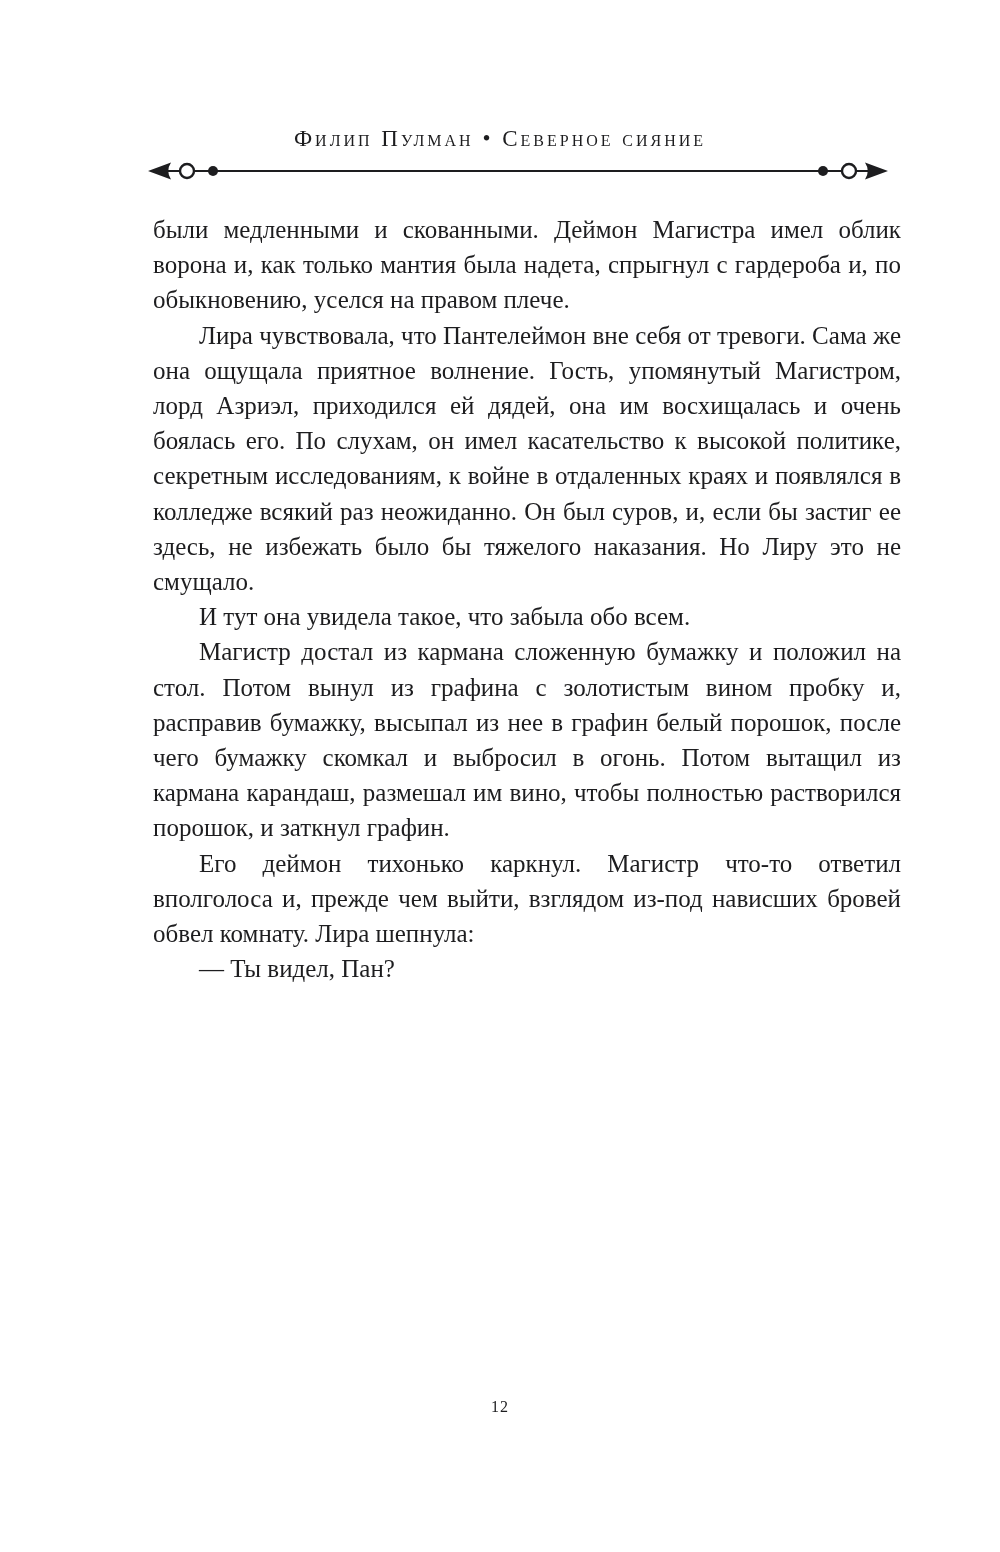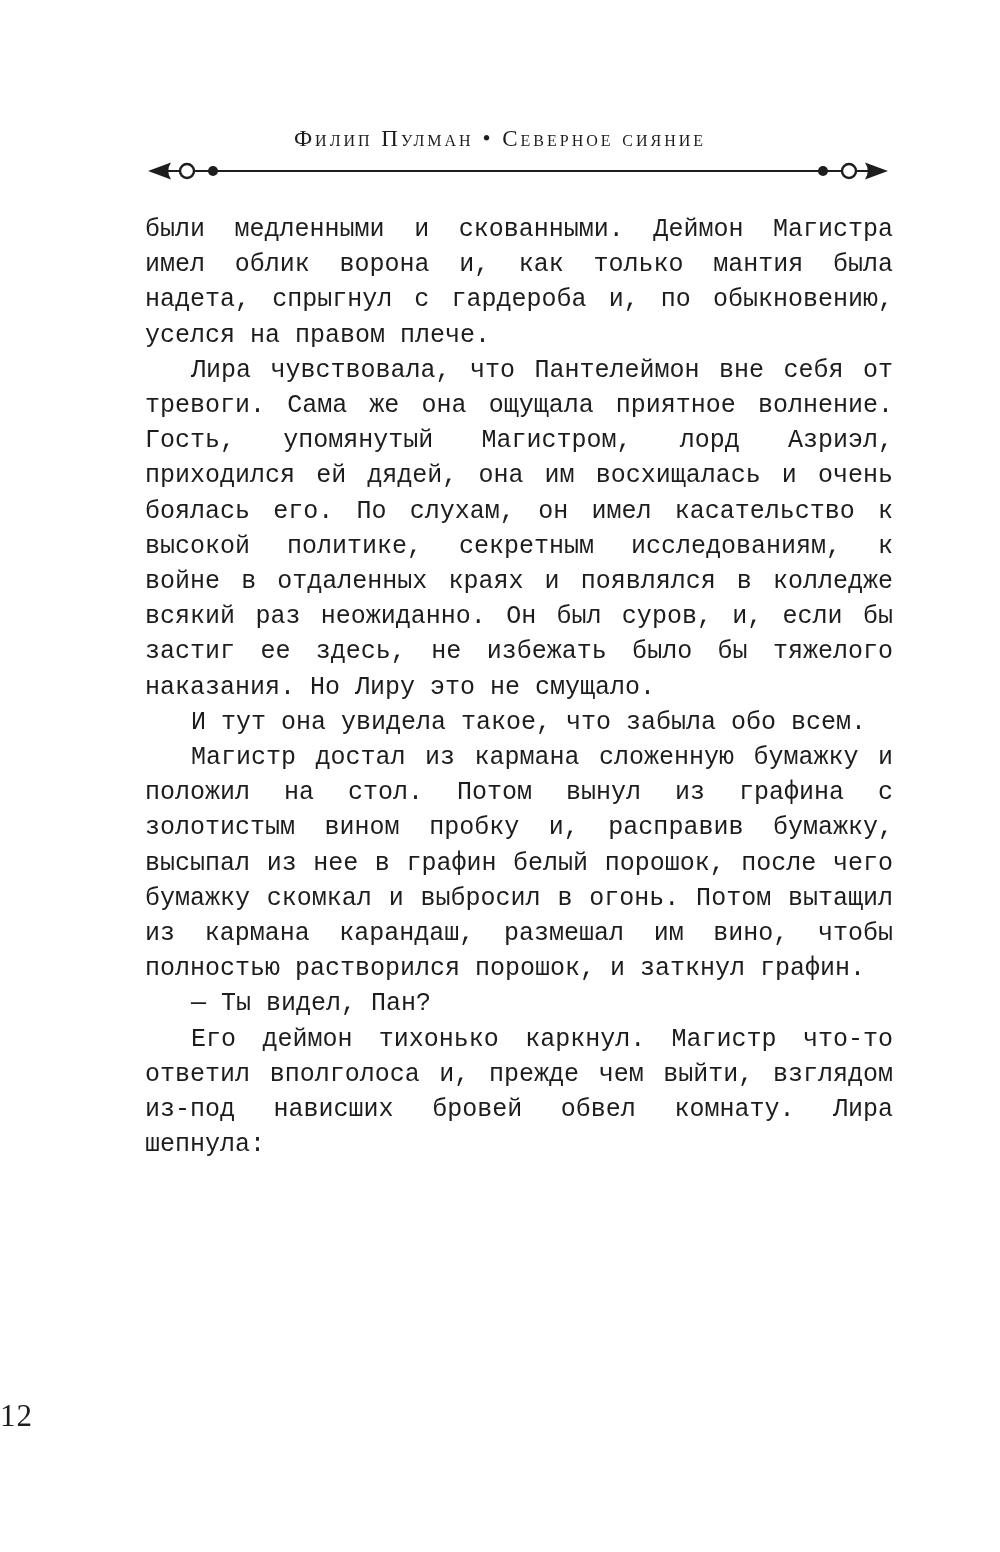--- a/index.html
+++ b/index.html
@@ -32,37 +32,36 @@
   .divider {
     position: absolute;
     top: 160px;
     left: 147px;
     width: 742px;
     height: 22px;
   }
   .body-text {
     position: absolute;
     top: 212px;
-    left: 145px;
+    left: 153px;
     width: 748px;
     font-size: 25px;
     line-height: 35.2px;
     text-align: justify;
     color: #1d1d1f;
-    font-family: Liberation Mono, monospace;
   }
   .body-text p { text-indent: 0; }
   .body-text p.indent { text-indent: 46px; }
   .page-number {
     position: absolute;
     top: 1398px;
     left: 0;
     width: 100%;
-    text-align: left;
-    font-size: 31px;
+    text-align: center;
+    font-size: 16px;
     letter-spacing: 1px;
     color: #1d1d1f;
   }
 </style>
 </head>
 <body>
 
 <div class="page">
 
   <div class="running-head">Филип Пулман • Северное сияние</div>
@@ -82,19 +81,19 @@
     <circle cx="702" cy="11" r="7" fill="#ffffff" stroke="#1d1d1f" stroke-width="2.4"></circle>
 
     <path d="M741 11 L718 2.5 Q723.5 11 718 19.5 Z" fill="#1d1d1f"></path>
   </svg>
 
   <div class="body-text">
       <p class="no-indent">были медленными и скованными. Деймон Магистра имел облик ворона и, как только мантия была надета, спрыгнул с гардероба и, по обыкновению, уселся на правом плече.</p>
       <p class="indent">Лира чувствовала, что Пантелеймон вне себя от тревоги. Сама же она ощущала приятное волнение. Гость, упомянутый Магистром, лорд Азриэл, приходился ей дядей, она им восхищалась и очень боялась его. По слухам, он имел касательство к высокой политике, секретным исследованиям, к войне в отдаленных краях и появлялся в колледже всякий раз неожиданно. Он был суров, и, если бы застиг ее здесь, не избежать было бы тяжелого наказания. Но Лиру это не смущало.</p>
       <p class="indent">И тут она увидела такое, что забыла обо всем.</p>
       <p class="indent">Магистр достал из кармана сложенную бумажку и положил на стол. Потом вынул из графина с золотистым вином пробку и, расправив бумажку, высыпал из нее в графин белый порошок, после чего бумажку скомкал и выбросил в огонь. Потом вытащил из кармана карандаш, размешал им вино, чтобы полностью растворился порошок, и заткнул графин.</p>
+      <p class="indent">Его деймон тихонько каркнул. Магистр что-то ответил вполголоса и, прежде чем выйти, взглядом из-под нависших бровей обвел комнату. Лира шепнула:</p>
       <p class="indent">— Ты видел, Пан?</p>
-      <p class="indent">Его деймон тихонько каркнул. Магистр что-то ответил вполголоса и, прежде чем выйти, взглядом из-под нависших бровей обвел комнату. Лира шепнула:</p>
     </div>
 
   <div class="page-number">12</div>
 
 </div>
 
 </body></html>

